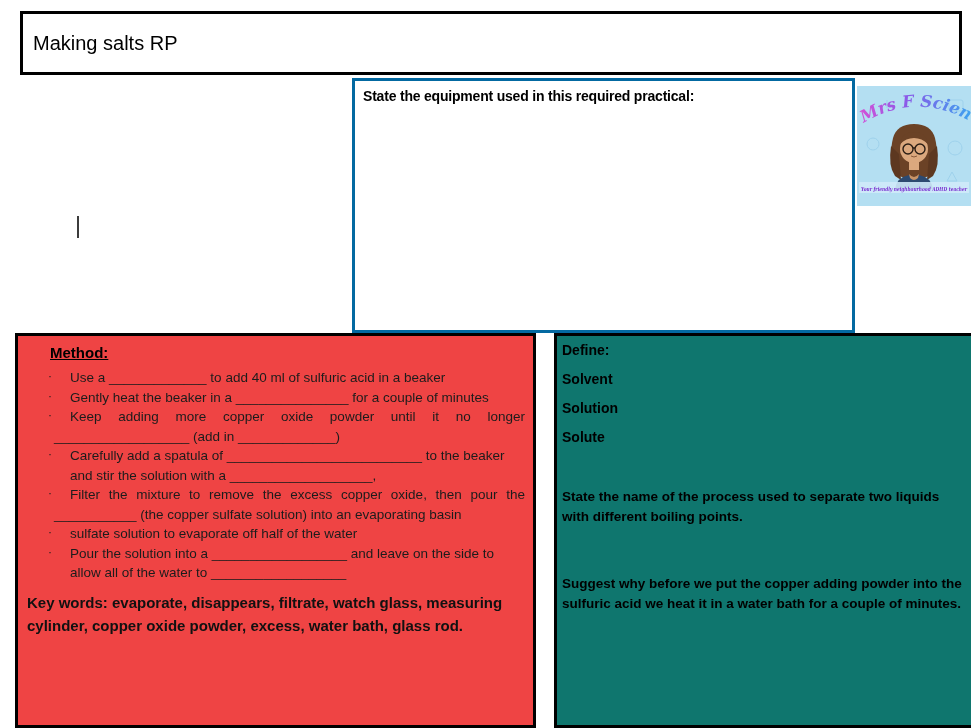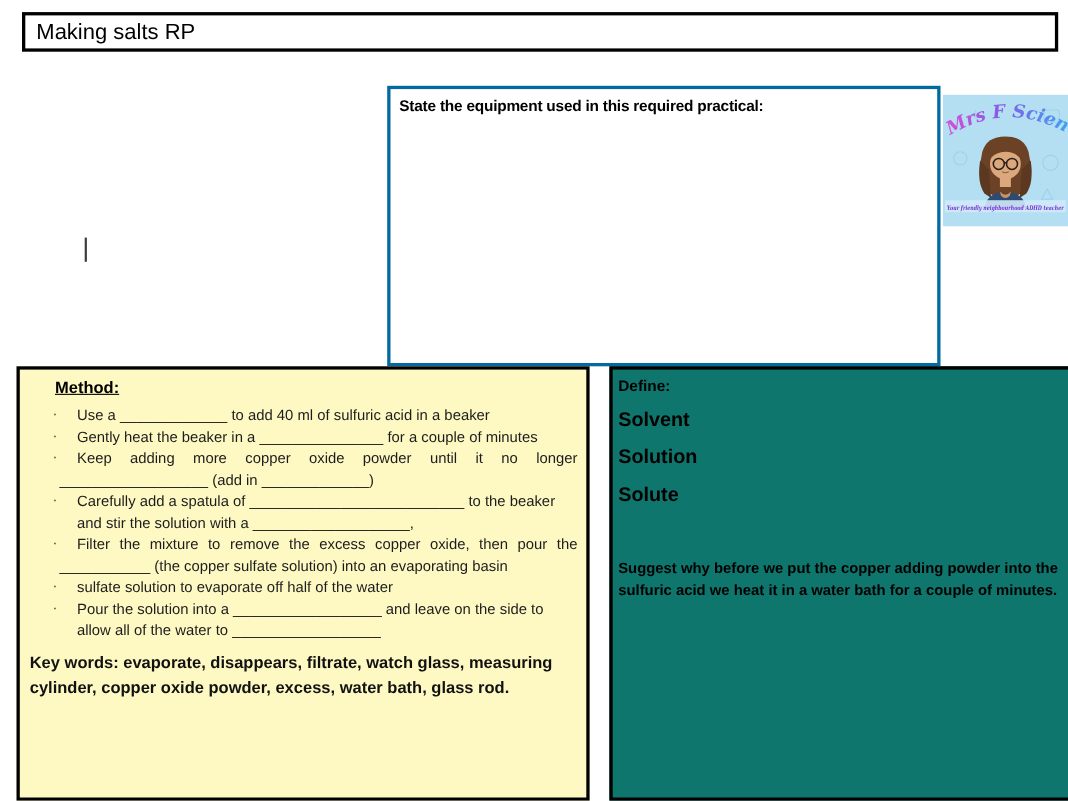--- a/index.html
+++ b/index.html
@@ -3,21 +3,21 @@
 <meta charset="utf-8">
 <style>
   * { margin:0; padding:0; box-sizing:border-box; }
   html,body { width:971px; height:728px; background:#ffffff; overflow:hidden; }
   body { font-family:"Liberation Sans", sans-serif; color:#000; position:relative; }
 
   .abs { position:absolute; }
 
   
   .title-box {
-    left:20px; top:11px; width:942px; height:36px;
+    left:20px; top:11px; width:942px; height:64px;
     border:3px solid #000; background:#fff;
     display:flex; align-items:center; padding-left:10px;
   }
   .title-box .t { font-size:20px; color:#000; }
 
   
   .equip-box {
     left:352px; top:78px; width:503px; height:255px;
     border:3px solid #0369a1; background:#fff;
     padding:7px 8px;
@@ -26,21 +26,21 @@
 
   
   .caret { left:77px; top:216px; width:2px; height:22px; background:#3c3c3c; }
 
   
   .logo { left:857px; top:86px; width:114px; height:120px; }
 
   
   .method-box {
     left:15px; top:333px; width:521px; height:395px;
-    border:3px solid #000; background:#fef9c3;
+    border:3px solid #000; background:#ef4444;
     padding:8px 8px 0 9px; overflow:hidden;
   }
   .method-heading { font-weight:bold; font-size:15px; text-decoration:underline; margin-left:23px; }
   .method-list { list-style:none; margin-top:7px; }
   .method-list li { position:relative; padding-left:43px; color:#1c1c1c; }
   .method-list li::before {
     content:"\00B7"; position:absolute; left:21px; top:1px;
     font-size:12px; color:#1c1c1c;
   }
   .ln { font-size:13.5px; line-height:19.5px; white-space:nowrap; color:#1c1c1c; }
@@ -48,21 +48,21 @@
   .ln.pull { margin-left:-16px; }
   .keywords { margin-top:8px; font-weight:bold; font-size:15px; line-height:23px; color:#111; }
 
   
   .define-box {
     left:538px; top:333px; width:424px; height:395px;
     border:3px solid #000; background:#0f766e;
     padding:6px 10px 0 5px; overflow:hidden;margin-left:16px;
   }
   .define-box .d-head { font-weight:bold; font-size:14px; }
-  .define-box .term { font-weight:bold; font-size:18px; margin-top:13px; }
+  .define-box .term { font-weight:bold; font-size:14px; margin-top:13px; }
   .define-box .question { font-weight:bold; font-size:13.5px; line-height:20px; }
   .q1 { margin-top:42px; }
   .q2 { margin-top:47px; }
 </style>
 </head>
 <body>
 
 <div class="abs title-box">
   <span class="t">Making salts RP</span>
 </div>
@@ -148,14 +148,15 @@
     </li>
   </ul>
   <div class="keywords">Key words: evaporate, disappears, filtrate, watch glass, measuring cylinder, copper oxide powder, excess, water bath, glass rod.</div>
 </div>
 
 <div class="abs define-box">
   <div class="d-head">Define:</div>
   <div class="term">Solvent</div>
   <div class="term">Solution</div>
   <div class="term">Solute</div>
+  <div class="question q1">State the name of the process used to separate two liquids with different boiling points.</div>
   <div class="question q2">Suggest why before we put the copper adding powder into the sulfuric acid we heat it in a water bath for a couple of minutes.</div>
 </div>
 
 </body></html>

